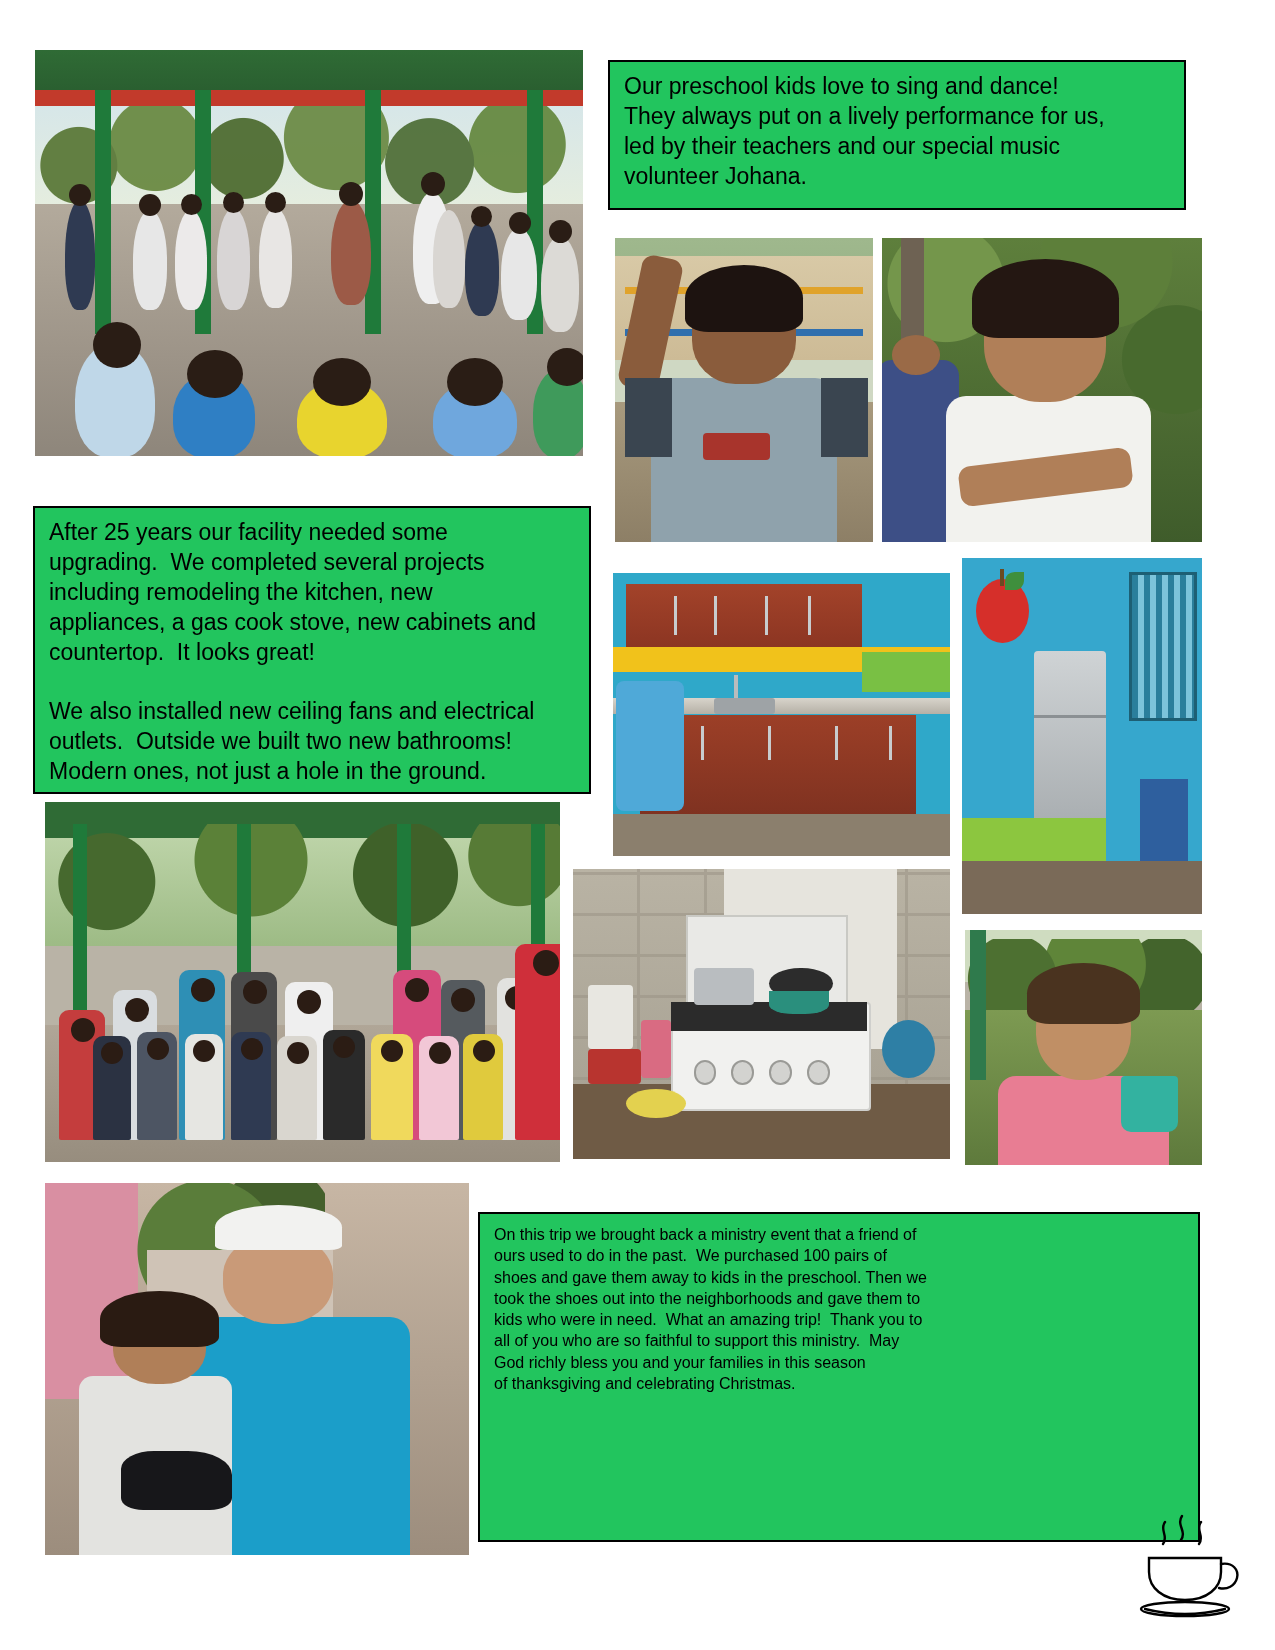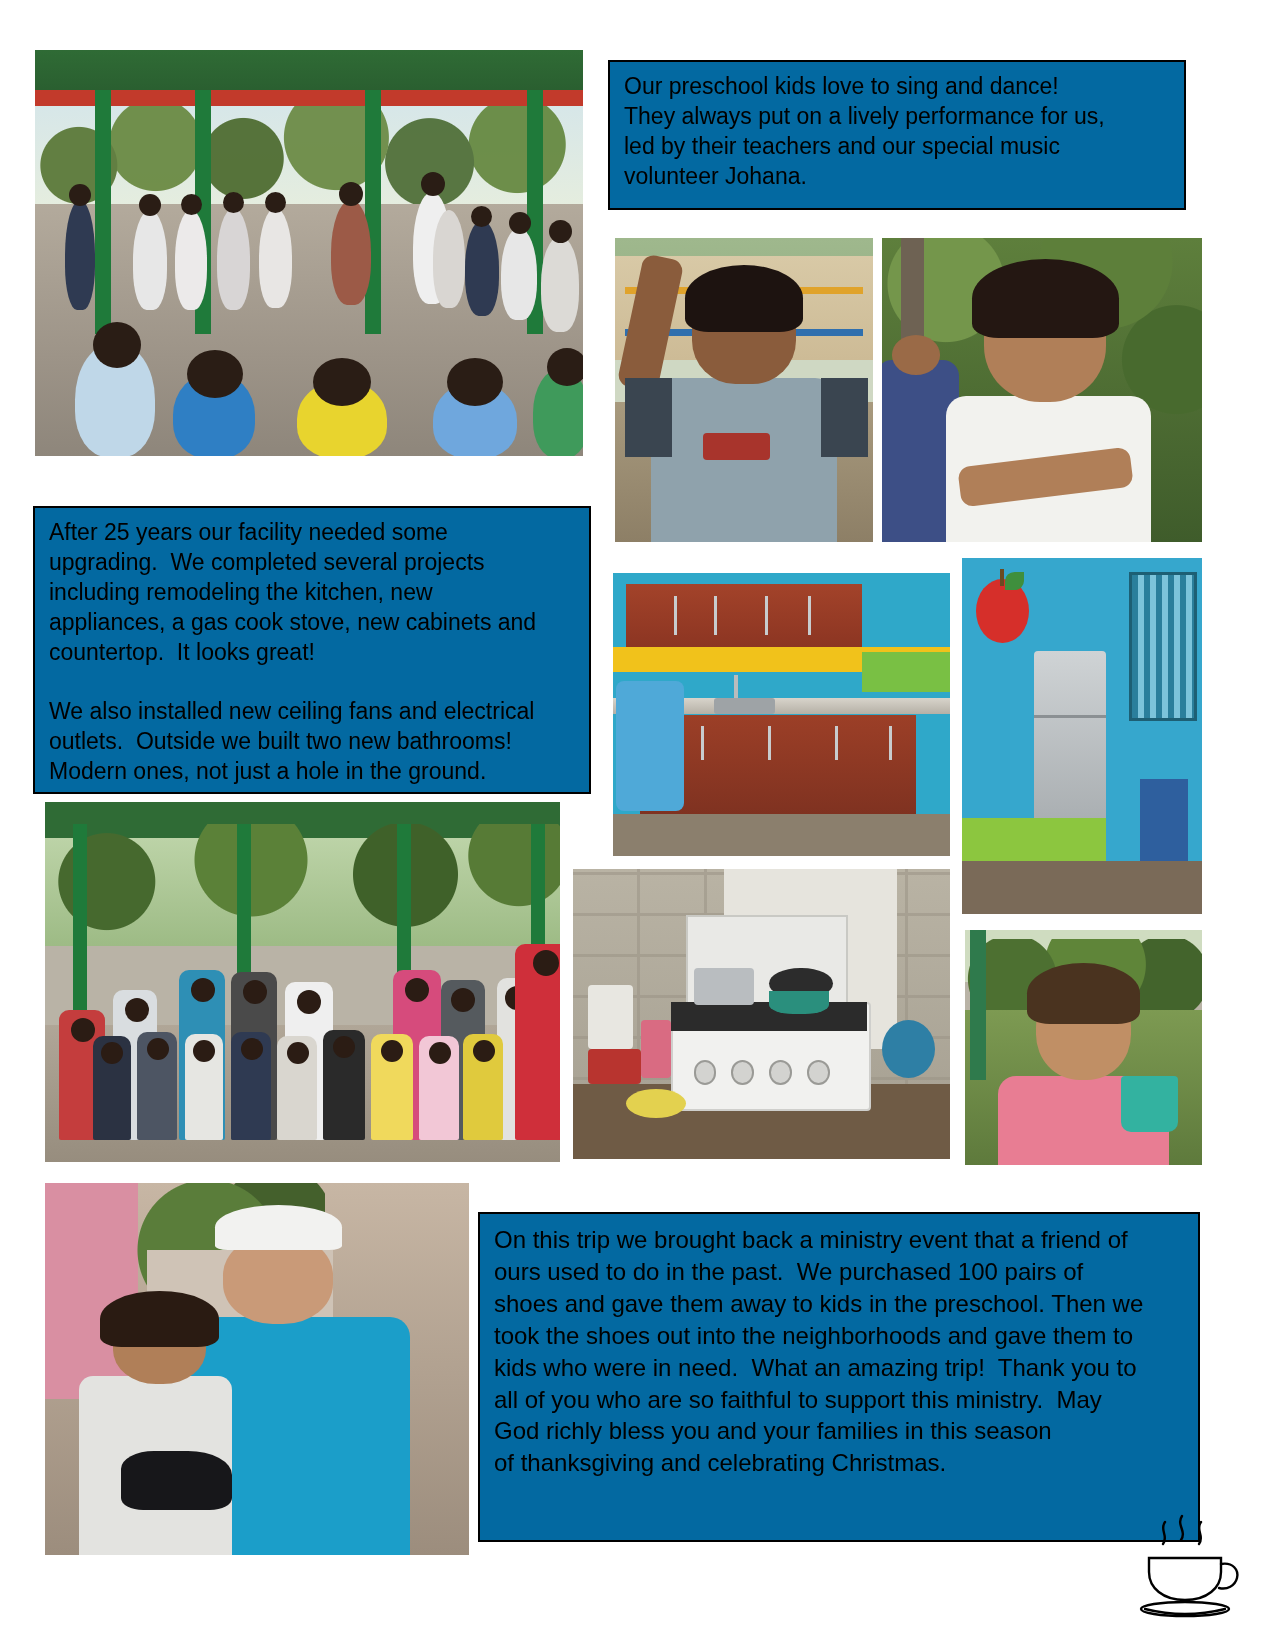--- a/index.html
+++ b/index.html
@@ -21,29 +21,29 @@
     width: 1275px;
     height: 1650px;
   }
 
   
   .abs { position: absolute; }
 
   
   .textbox {
     border: 2px solid #000;
-    background: #0369a1;
+    background: #22c55e;
     box-sizing: border-box;
     padding: 10px 12px 10px 14px;
     font-size: 23px;
     line-height: 1.30;
     white-space: pre-wrap;
     color: #000;
   }
-  .textbox.big { font-size: 24px; line-height: 1.33; }
+  .textbox.big { font-size: 16px; line-height: 1.33; }
 
   
   .photo {
     position: absolute;
     overflow: hidden;
     background: #b9b3a6;
   }
 
   
   .p1 .sky {

